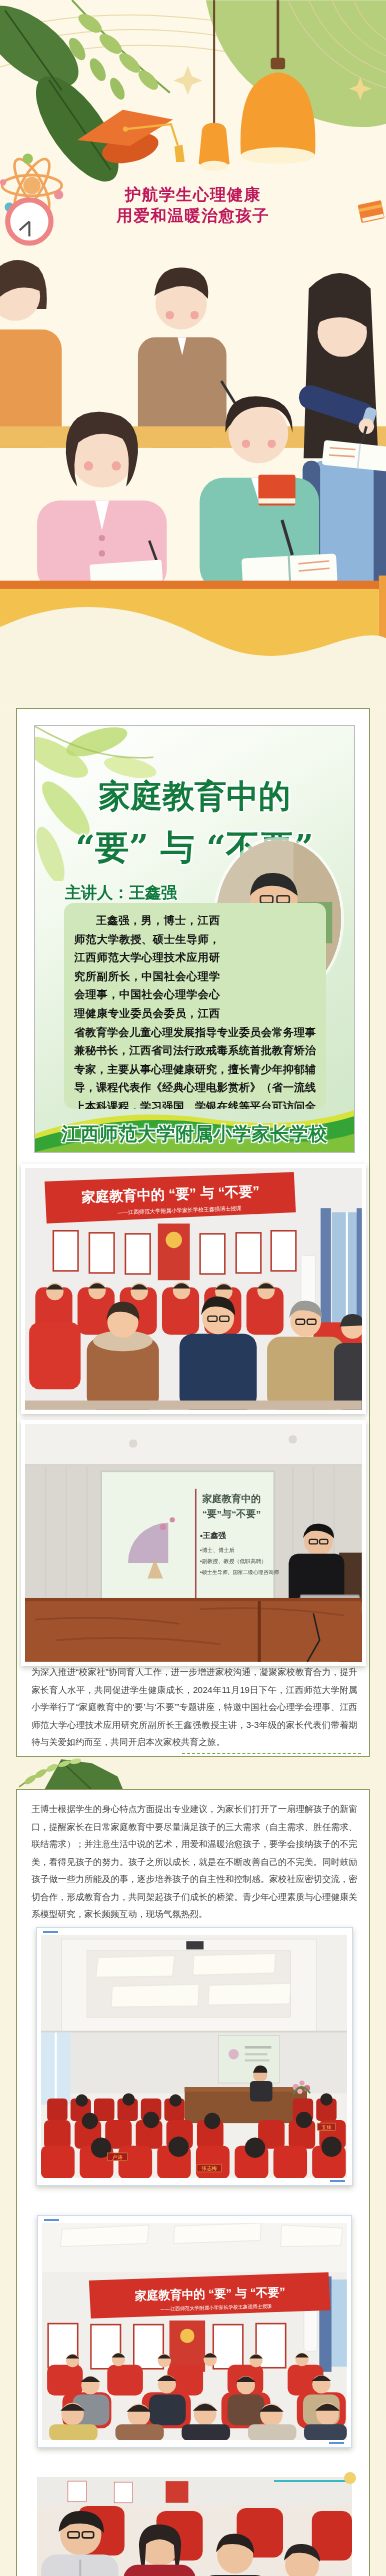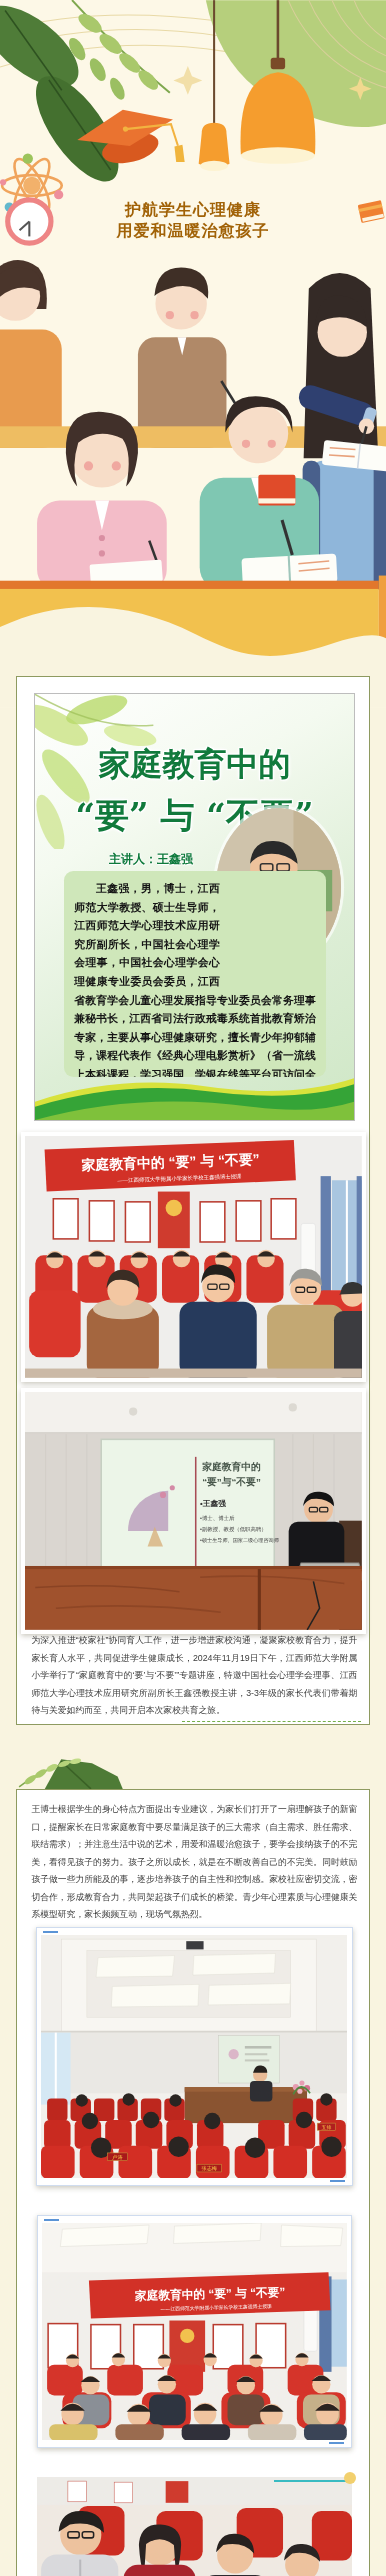--- a/index.html
+++ b/index.html
@@ -1,37 +1,37 @@
 <!DOCTYPE html>
 <html style="font-size:8.2px"><head>
 <meta charset="utf-8">
 <style>
   html,body{margin:0;padding:0;background:#f9f4e0;}
   .page{position:relative;width:386px;height:3491px;background:#f9f4e0;overflow:hidden;
         font-family:"Liberation Sans",sans-serif;}
   
   .hero{position:absolute;top:0;left:0;width:386px;height:708px;background:#fdf8e7;}
   .hero-art{position:absolute;top:0;left:0;}
-  .hero-title{position:absolute;top:200px;left:0;width:100%;text-align:center;
-              color:#a16207;font-weight:700;font-size:16px;line-height:20.6px;letter-spacing:1px;}
+  .hero-title{position:absolute;top:185px;left:0;width:100%;text-align:center;
+              color:#be185d;font-weight:700;font-size:16px;line-height:20.6px;letter-spacing:1px;}
   
   .card{position:absolute;left:16px;width:354px;background:#fff;border:0.5px solid #8e9a60;box-sizing:border-box;}
-  .card-a{top:676px;height:1049px;}
+  .card-a{top:708px;height:1049px;}
   .card-b{top:1789px;height:1460px;}
   
   .poster{position:absolute;left:17px;top:16px;width:319px;height:426px;border:0.5px solid #bdbdbd;
           background:linear-gradient(150deg,#ffffff 0%,#f4faf0 30%,#ddeed6 65%,#cfe7c6 100%);overflow:hidden;}
   .poster-t1,.poster-t2{position:absolute;width:100%;text-align:center;font-family:"DejaVu Serif","Liberation Serif",serif;
           font-weight:700;color:#117a3c;
           text-shadow:0 0 4.1px #fff,0 0 4.1px #fff,-1px 1px 0 #fff,1px -1px 0 #fff,1px 1px 0 #fff,-1px -1px 0 #fff;}
   .poster-t1{top:49px;font-size:32px;}
   .poster-t2{top:99px;font-size:34px;}
-  .poster-speaker{position:absolute;left:30px;top:157px;font-size:12px;font-weight:700;color:#0e7a3c;
+  .poster-speaker{position:absolute;left:30px;top:157px;font-size:16px;font-weight:700;color:#0e7a3c;
           font-family:"DejaVu Serif","Liberation Serif",serif;
-          text-shadow:0 0 3.1px #fff,0.5px 0.5px 0 #fff,-0.5px -0.5px 0 #fff;margin-left:44px;}
+          text-shadow:0 0 3.1px #fff,0.5px 0.5px 0 #fff,-0.5px -0.5px 0 #fff;}
   .poster-photo{position:absolute;right:13.4px;top:114px;width:125px;height:158px;border-radius:50%;
           overflow:hidden;background:#ded5c2;box-shadow:0 0 0 3.1px rgba(255,255,255,.65);}
   .poster-bio{position:absolute;left:29px;top:177px;width:262px;height:206px;background:#cfe7ba;border-radius:9.3px;
           padding:8.2px 10.3px;box-sizing:border-box;font-size:10.8px;line-height:1.72;color:#151515;
           text-indent:2em;font-weight:600;text-align:justify;overflow:hidden;margin:0;}
   .bio-spacer{float:right;width:96px;height:102px;}
   .poster-footer{position:absolute;left:0;bottom:0;width:100%;height:49px;}
   .poster-school{position:absolute;bottom:6.2px;width:100%;text-align:center;font-size:18.5px;font-weight:900;
           color:#1d8a3e;letter-spacing:0.5px;
           text-shadow:0 0 3.1px #fff,-1px 1px 0 #fff,1px -1px 0 #fff,1px 1px 0 #fff,-1px -1px 0 #fff;margin:0;}
@@ -249,20 +249,21 @@
           <polygon points="100,188 124,188 114,240" fill="#fff"></polygon>
         </svg>
       </div>
       <p class="poster-bio"><span class="bio-spacer"></span><span>王鑫强，男，博士，江西师范大学教授、硕士生导师，江西师范大学心理技术应用研究所副所长，中国社会心理学会理事，中国社会心理学会心理健康专业委员会委员，江西省教育学会儿童心理发展指导专业委员会常务理事兼秘书长，江西省司法行政戒毒系统首批教育矫治专家，主要从事心理健康研究，擅长青少年抑郁辅导，课程代表作《经典心理电影赏析》（省一流线上本科课程，学习强国、学银在线等平台可访问全集），学术代表作《青少年心理素质与心理健康关系模型研究》。</span></p>
       <div class="poster-footer">
         <svg width="319" height="49" viewBox="0 0 620 96" preserveAspectRatio="none" style="position:absolute;bottom:0;left:0">
           <path d="M0,60 Q160,6 330,30 Q500,54 620,14 L620,96 L0,96 Z" fill="#d8e23c"></path>
           <path d="M0,70 Q170,18 340,40 Q510,62 620,26 L620,96 L0,96 Z" fill="#35a437"></path>
           <path d="M0,96 Q200,40 420,70 Q540,86 620,60 L620,96 Z" fill="#7fc13b"></path>
         </svg>
+        <p class="poster-school">江西师范大学附属小学家长学校</p>
       </div>
     </div>
 
     <figure class="photo-frame pf1">
       <svg viewBox="0 0 654 470" preserveAspectRatio="none">
         <rect width="654" height="470" fill="#efeeec"></rect>
         <rect x="596" y="86" width="58" height="214" fill="#a9c6e0"></rect>
         <line x1="625" y1="86" x2="625" y2="300" stroke="#fff" stroke-width="4"></line>
         <rect x="574" y="78" width="20" height="232" fill="#647fae"></rect>
         <rect x="644" y="78" width="10" height="232" fill="#647fae"></rect>

